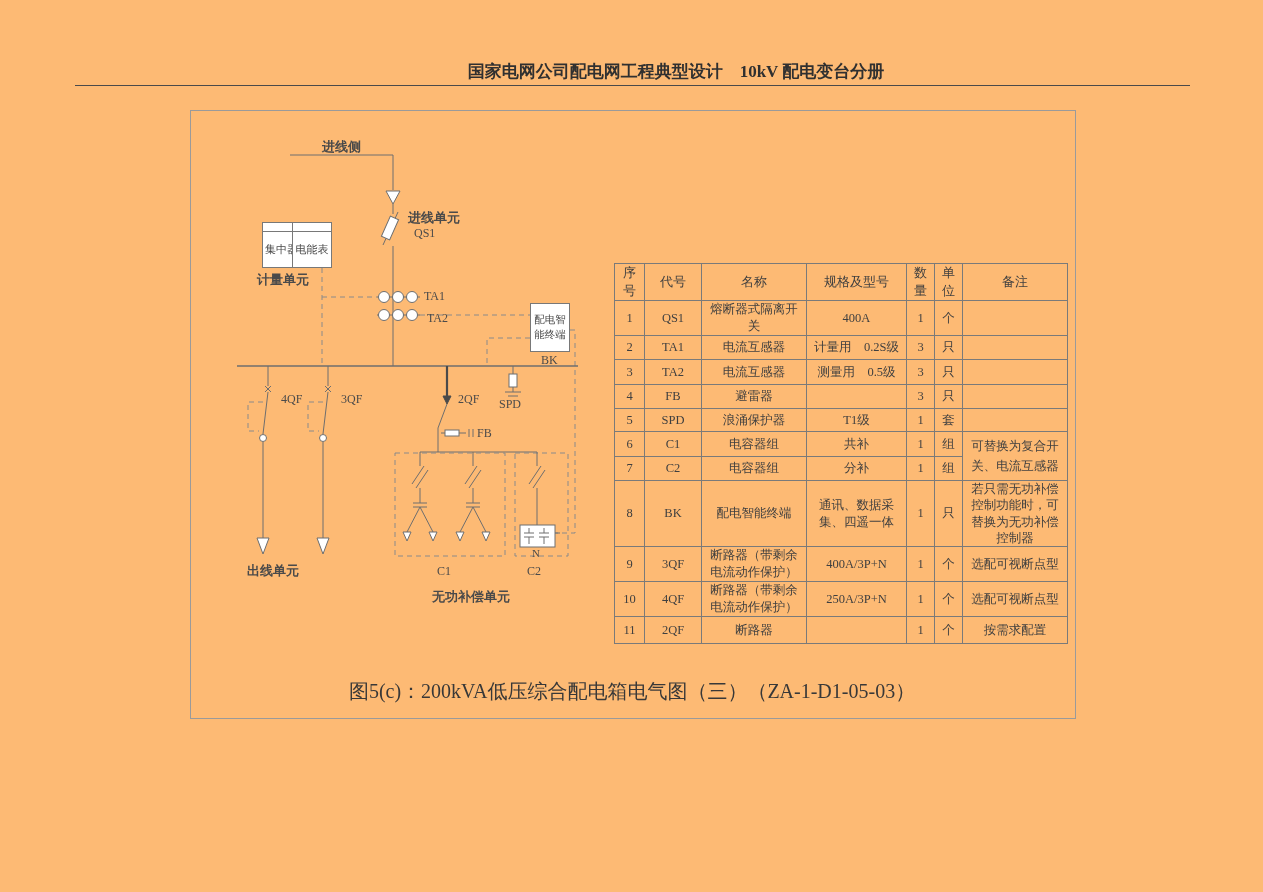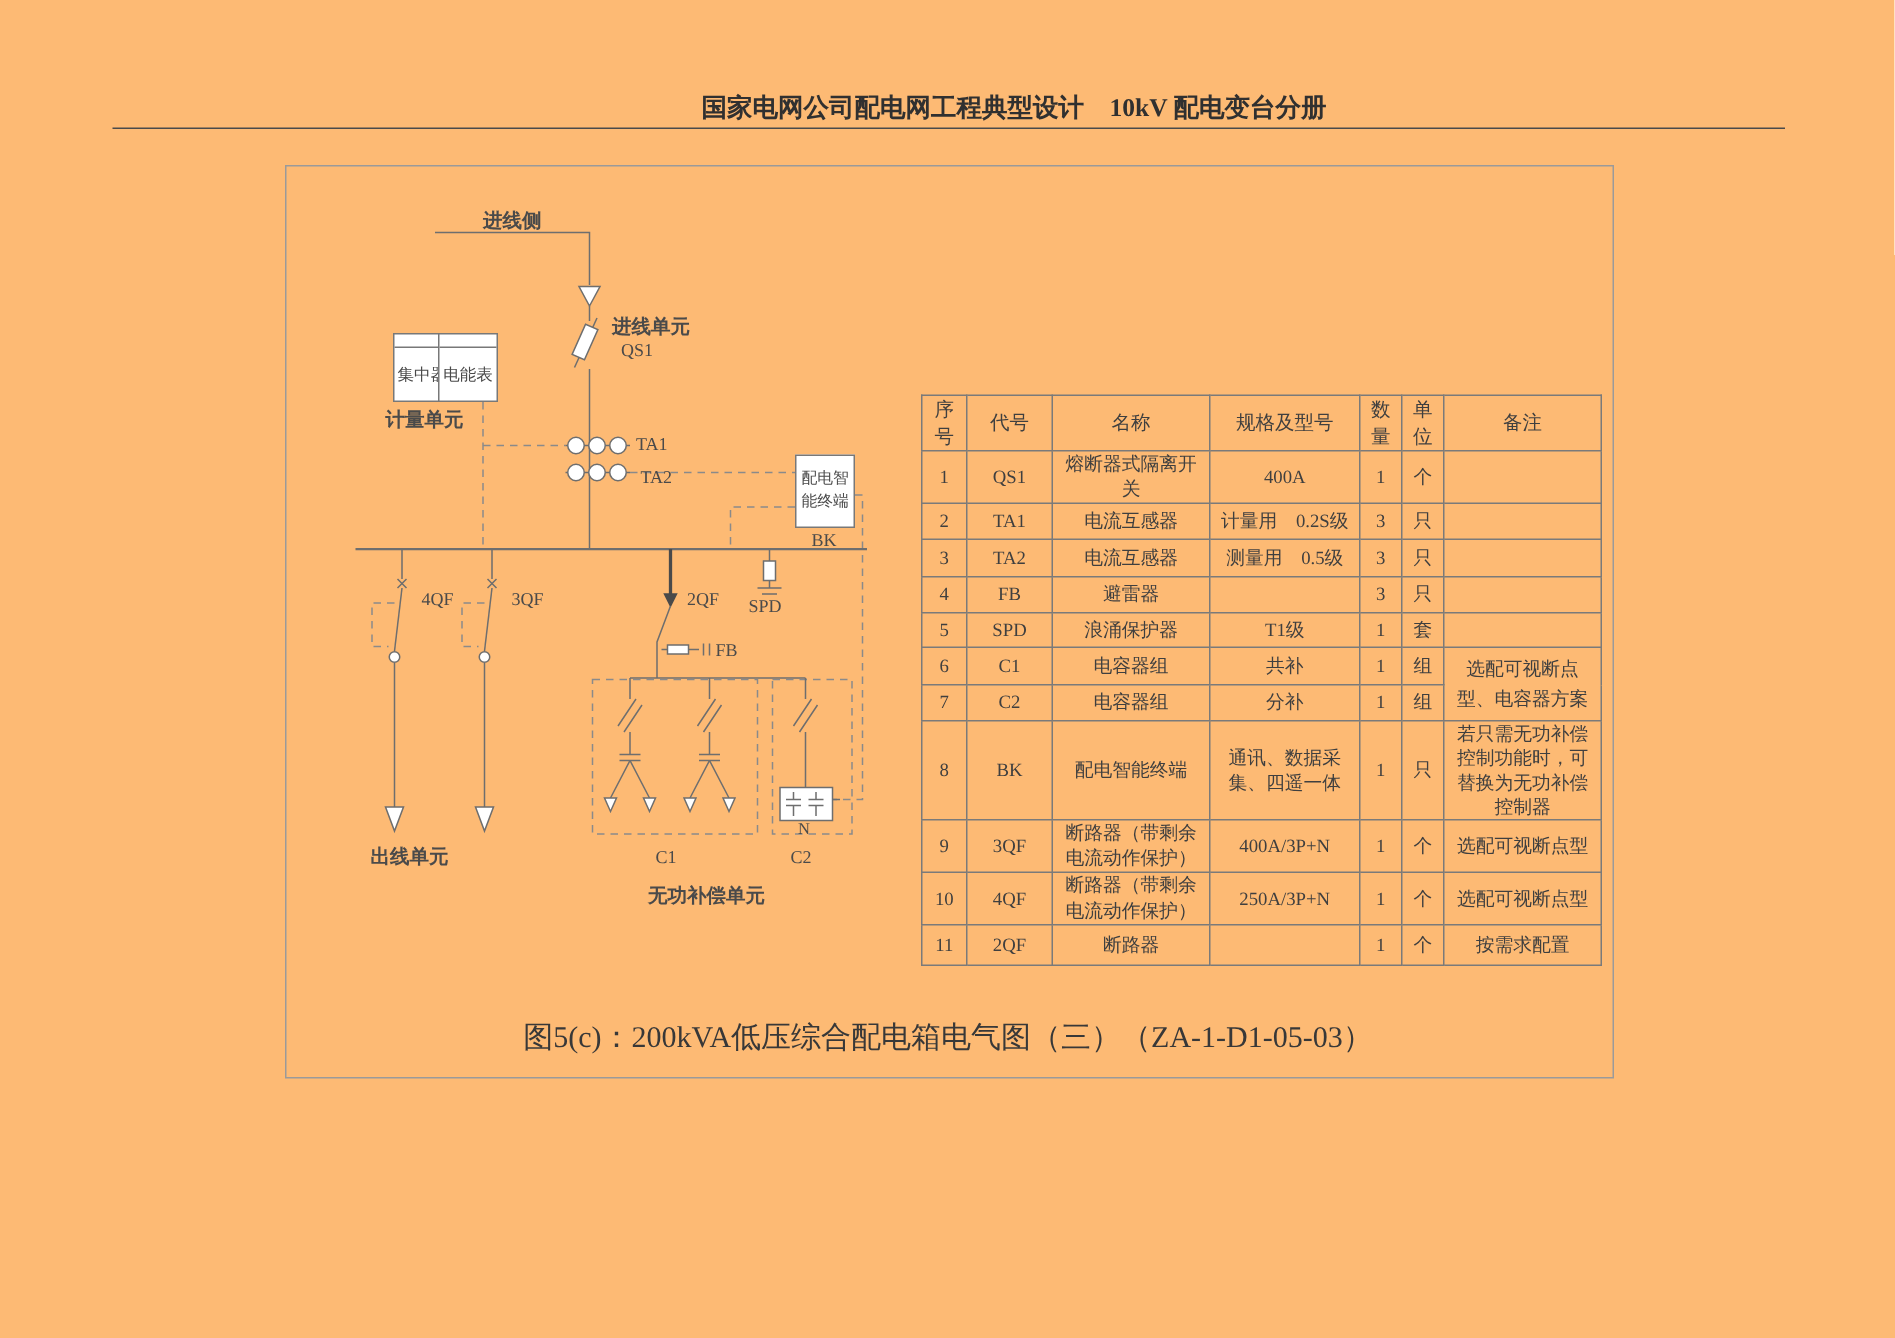--- a/index.html
+++ b/index.html
@@ -241,21 +241,21 @@
       <td>套</td>
       <td></td>
     </tr>
     <tr style="height:25px">
       <td>6</td>
       <td>C1</td>
       <td class="al">电容器组</td>
       <td class="al">共补</td>
       <td>1</td>
       <td>组</td>
-      <td class="rem-merge" rowspan="2">选配可视断点型、电容器方案</td>
+      <td class="rem-merge" rowspan="2">可替换为复合开关、电流互感器</td>
     </tr>
     <tr style="height:24px">
       <td>7</td>
       <td>C2</td>
       <td class="al">电容器组</td>
       <td class="al">分补</td>
       <td>1</td>
       <td>组</td>
     </tr>
     <tr style="height:47px">

